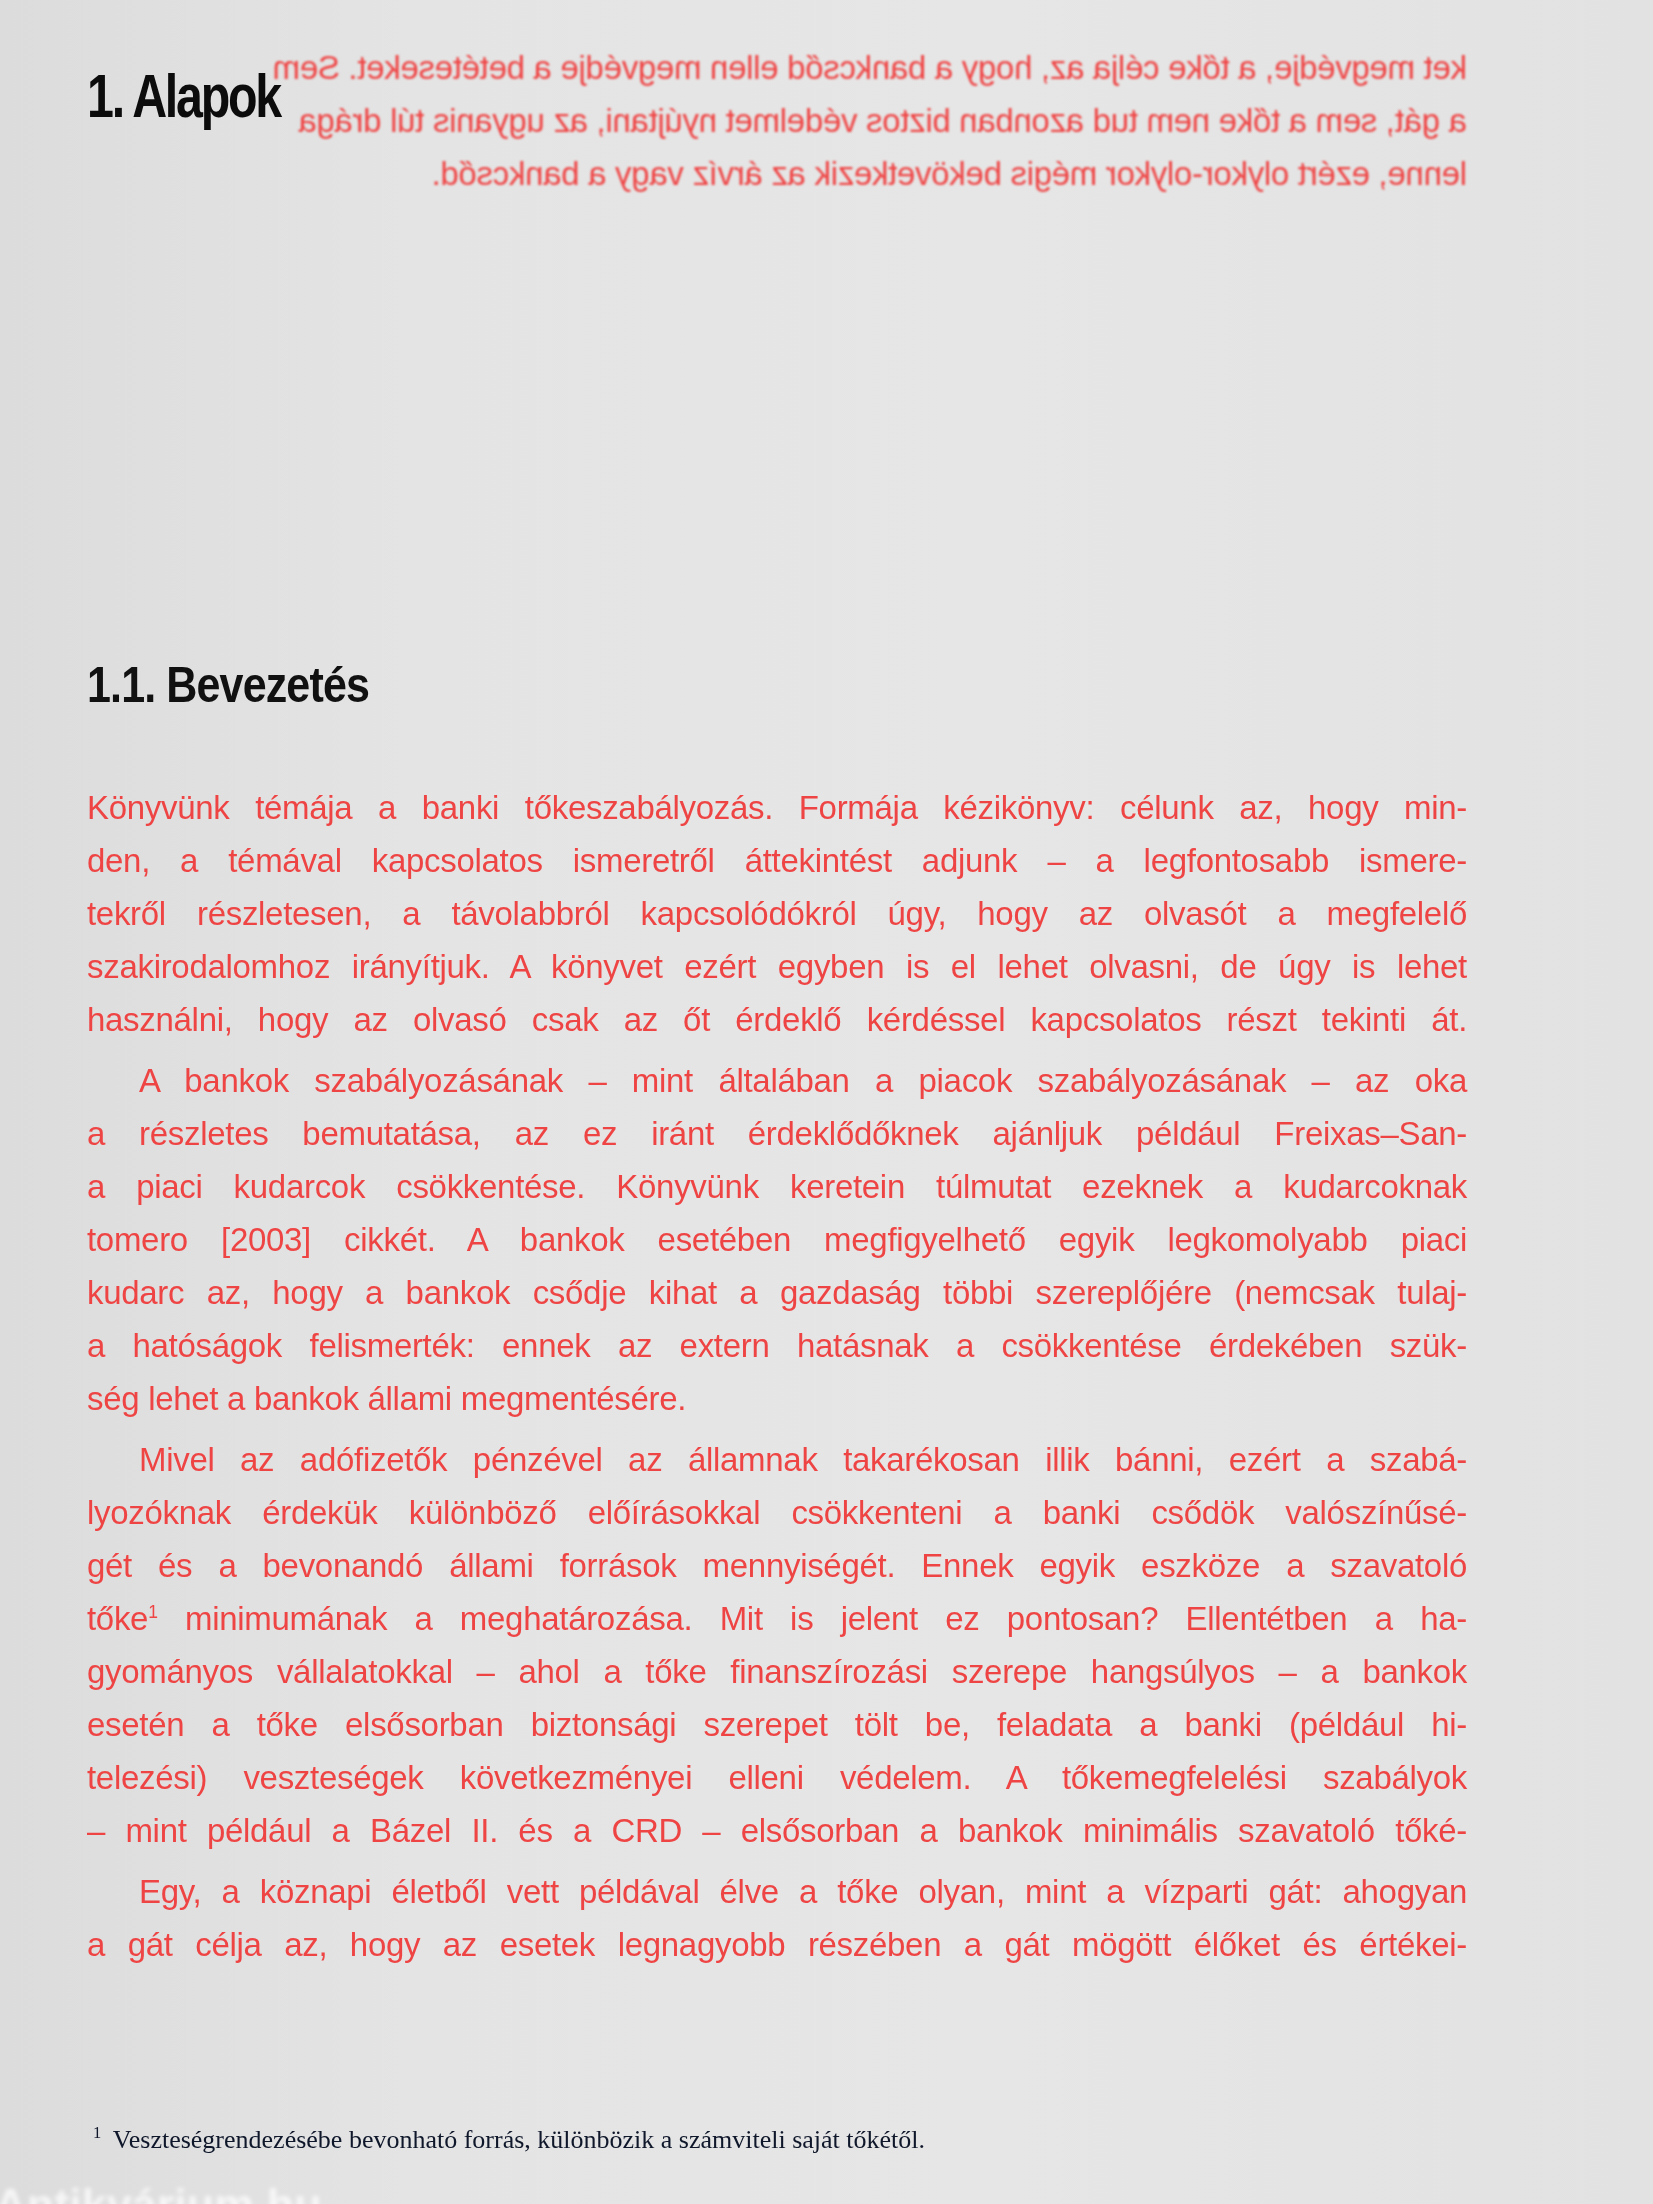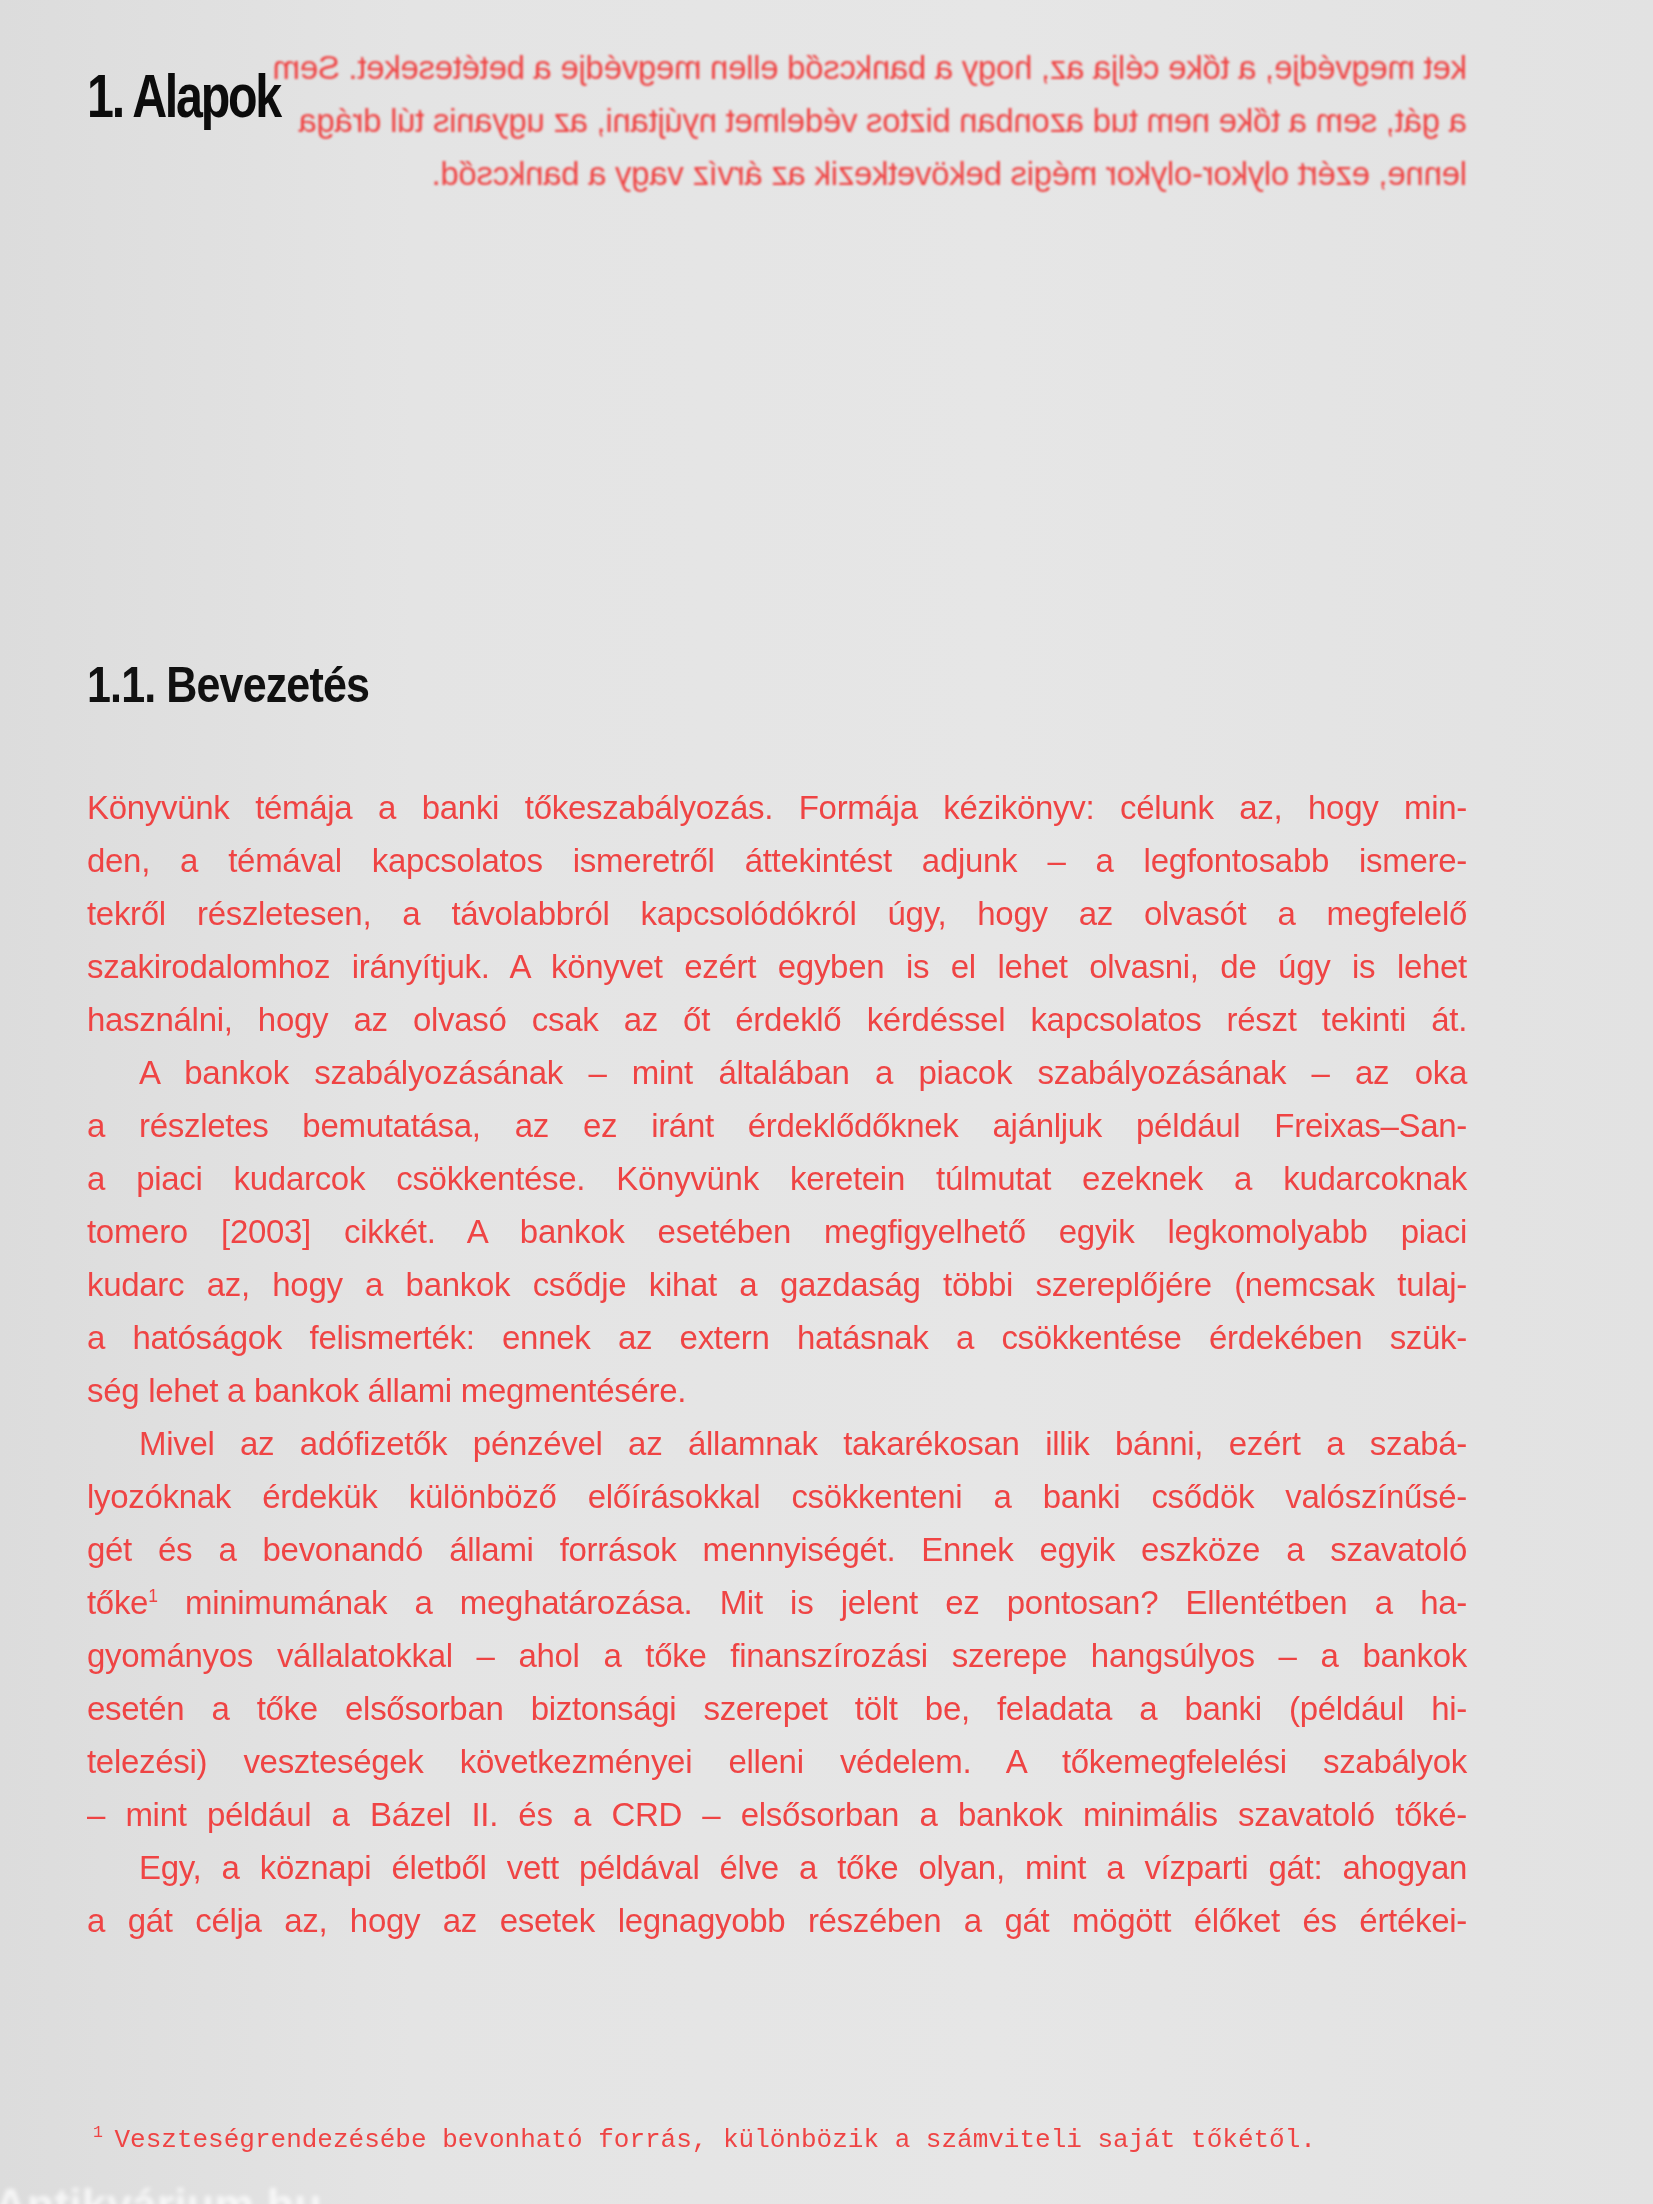--- a/index.html
+++ b/index.html
@@ -63,34 +63,35 @@
       text-align-last: justify;
       color: #ef4444;
       font-family: "Liberation Sans", sans-serif;
       letter-spacing: -0.3px;
     }
     .line.last {
       text-align-last: left;
     }
     .line.indent {
       padding-left: 52px;
+      margin-top: 8px;
     }
     sup.fnref {
       font-size: 17.5px;
       vertical-align: 11.6px;
       line-height: 0;
     }
     .footnote {
       position: absolute;
       left: 93px;
       top: 2123px;
       font-size: 26px;
-      color: #ef4444;
+      color: #0f172a;
       white-space: nowrap;
-      font-family: Liberation Mono, monospace;
+      font-family: Liberation Serif, serif;
     }
     .footnote .fn-num {
       font-size: 16.5px;
       vertical-align: 9.7px;
       margin-right: 11.6px;
     }
     .watermark {
       position: absolute;
       left: -5.8px;
       top: 2179px;

